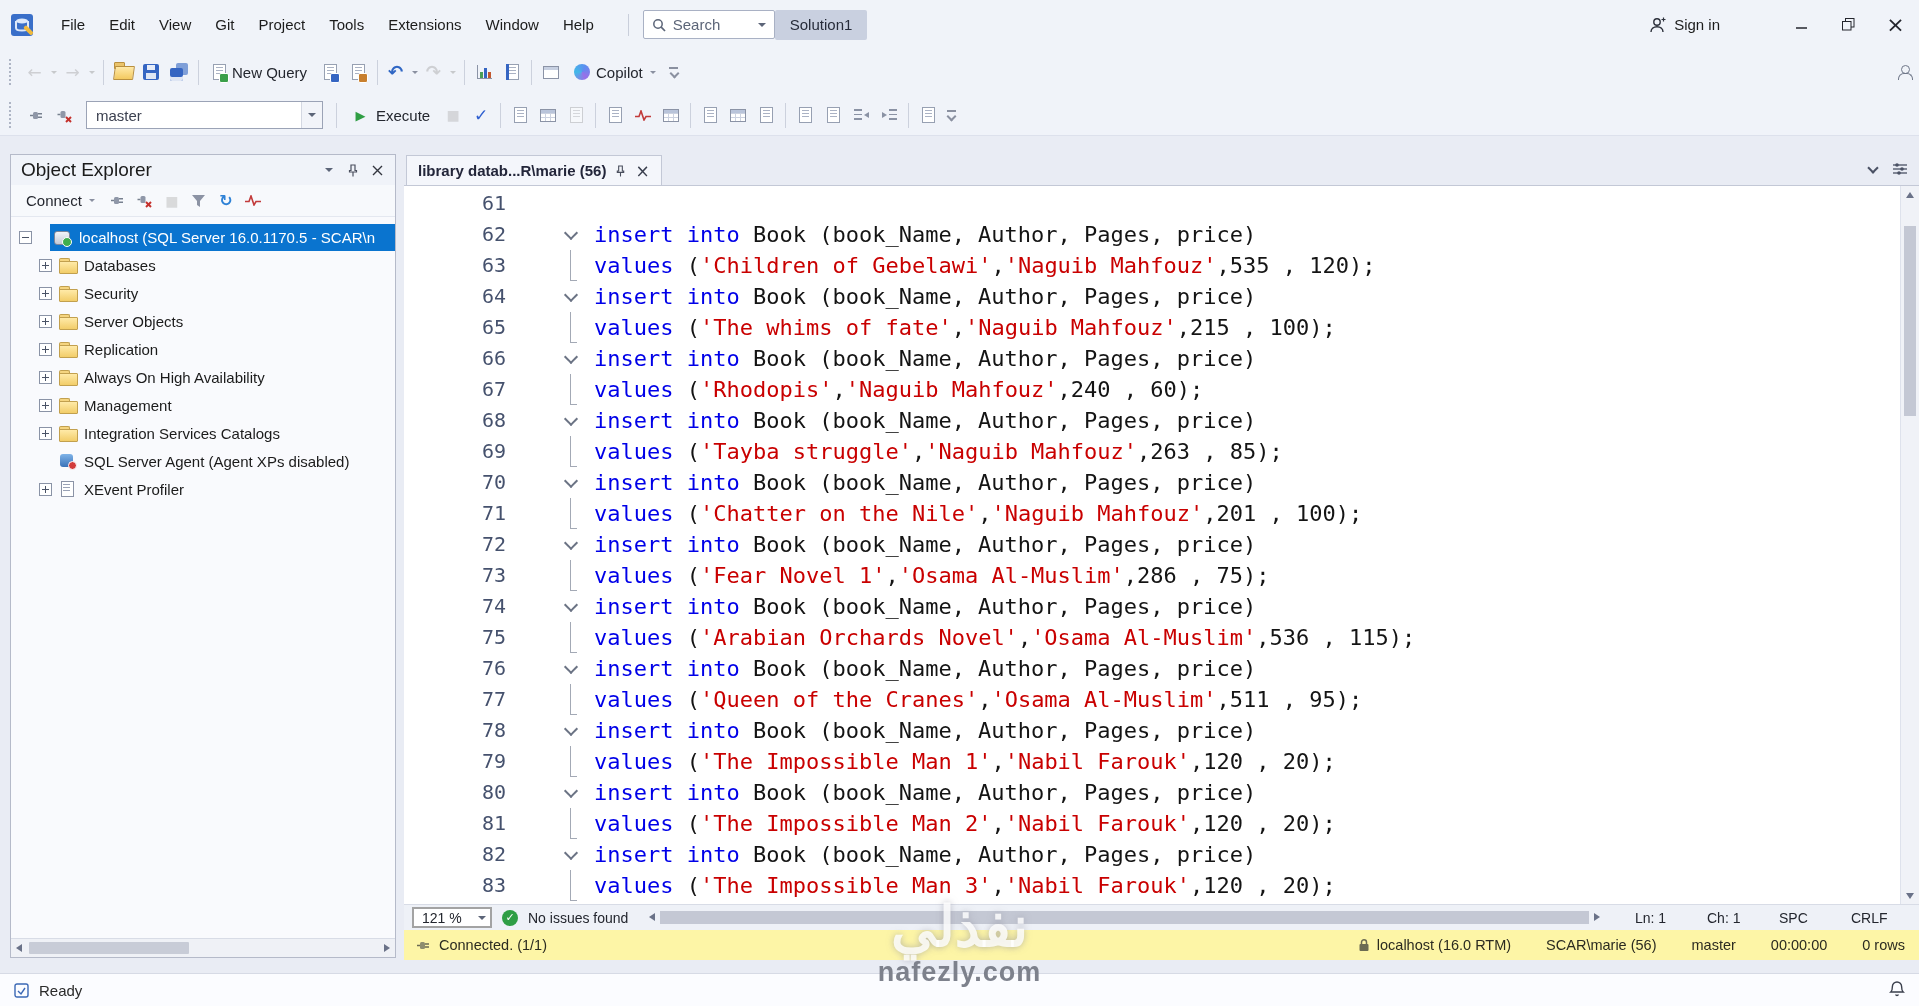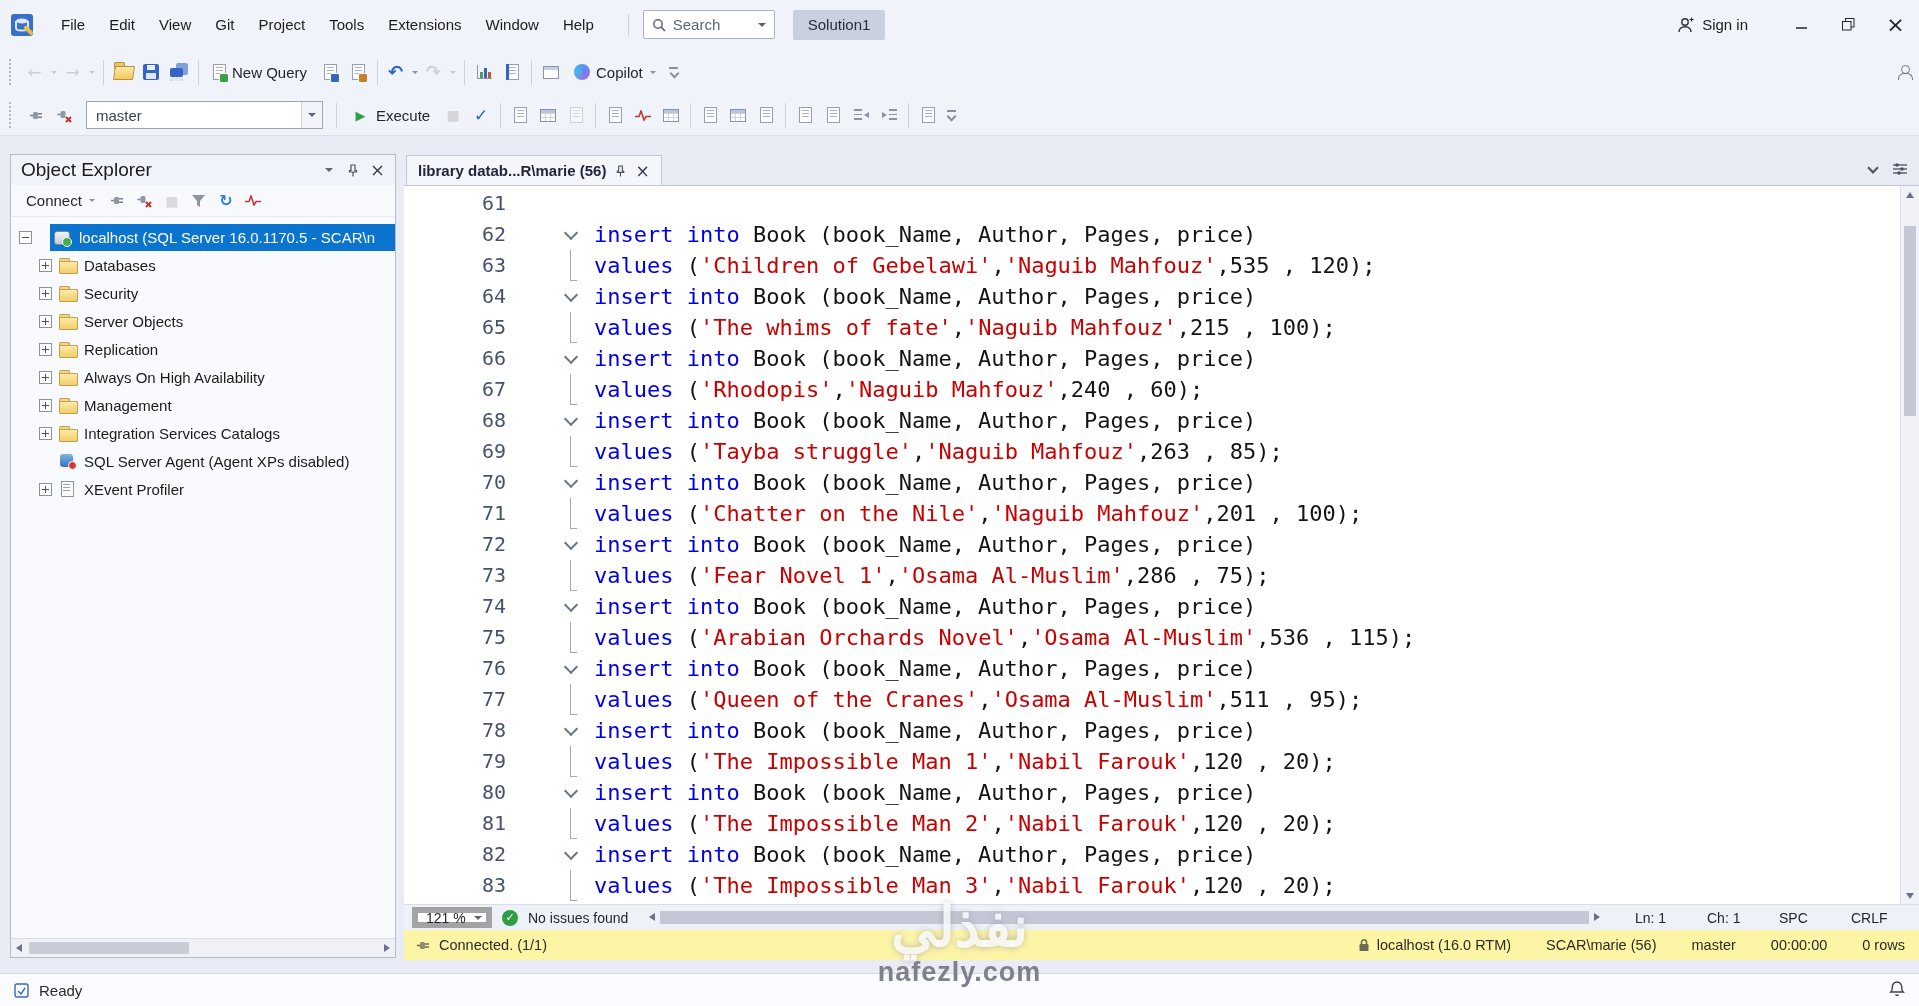--- a/index.html
+++ b/index.html
@@ -9,23 +9,23 @@
 
 
 .titlebar{position:absolute;left:0;top:0;width:100%;height:49px;background:#f0f3f9;display:flex;align-items:center;padding-left:10px}
 .logo{width:27px;height:27px;margin-right:12px;flex:none}
 .menus{display:flex;height:100%}
 .menu-item{padding:0 12px;font-size:15px;color:#1c1c1c;height:100%;display:flex;align-items:center;cursor:default;white-space:nowrap}
 .tb-sep{width:1px;height:22px;background:#c9cedb;margin:0 14px 0 22px}
 .caret{width:0;height:0;border-left:4px solid transparent;border-right:4px solid transparent;border-top:4px solid #5c6578}
 .searchbox{display:flex;align-items:center;gap:7px;width:132px;height:29px;background:#fff;border:1px solid #a9b1c4;border-radius:2px;padding:0 8px;color:#5c6578;font-size:15px}
 .search-caret{margin-left:auto}
-.solution-btn{margin-left:18px;height:30px;display:flex;align-items:center;padding:0 15px;background:#c9d0e0;border-radius:2px;font-size:15px;color:#272c3a}
+.solution-btn{height:30px;display:flex;align-items:center;padding:0 15px;background:#c9d0e0;border-radius:2px;font-size:15px;color:#272c3a}
 .title-spacer{flex:1}
-.signin{display:flex;align-items:center;gap:8px;font-size:15px;color:#1c1c1c;margin-right:30px}
+.signin{display:flex;align-items:center;gap:8px;font-size:15px;color:#1c1c1c;margin-right:58px}
 .winbtn{width:47px;height:49px;display:flex;align-items:center;justify-content:center}
 .wb-close::before{content:"×";font-size:22px;color:#24262e;font-family:"DejaVu Sans",sans-serif}
 
 
 .toolbar{position:absolute;left:0;width:100%;display:flex;align-items:center;padding-left:6px;background:#f0f3f9}
 #toolbar1{top:49px;height:46px}
 #toolbar2{top:95px;height:41px;border-bottom:1px solid #dde1ec}
 .grip{width:6px;height:26px;border-left:2px dotted #aeb5c5;margin:0 7px 0 3px}
 .tsep{width:1px;height:25px;background:#ccd1dd;margin:0 5px}
 .tspacer{flex:1}
@@ -139,21 +139,21 @@
 .tk-kw{color:#0000e8}
 .tk-str{color:#c90000}
 .tk-pl{color:#141414}
 .vscroll{position:absolute;right:0;top:0;bottom:0;width:19px;background:#f0f2f7;border-left:1px solid #dee2ec}
 .vs-btn{height:17px;display:flex;align-items:center;justify-content:center}
 .vs-btn.bottom{position:absolute;bottom:0;left:0;right:0}
 .vs-thumb{position:absolute;left:3px;right:3px;top:40px;height:190px;background:#c4c8d4}
 
 
 .estatus{height:26px;background:#eef1f7;display:flex;align-items:center;padding:0 10px 0 8px;gap:10px;border-top:1px solid #d8dce6;font-size:14px;color:#23262e}
-.zoombox{display:flex;align-items:center;width:80px;height:21px;background:#fff;border:6px solid #a3a3a3}
+.zoombox{display:flex;align-items:center;width:80px;height:21px;background:#fff;border:2px solid #a3a3a3}
 .zoom-val{flex:1;padding-left:8px}
 .zoom-caret{width:17px;display:flex;justify-content:center}
 .issue-check{width:16px;height:16px;border-radius:50%;background:#2f9e44;color:#fff;font-size:11px;display:flex;align-items:center;justify-content:center;font-family:"DejaVu Sans",sans-serif;flex:none}
 .issue-check::before{content:"✓"}
 .ehscroll{flex:1;height:18px;position:relative;margin:0 6px}
 .eh-thumb{position:absolute;left:16px;right:16px;top:2px;height:13px;background:#c4c8d4}
 .ehscroll .tri-left{top:4px}
 .ehscroll .tri-right{top:4px}
 .stat-right{display:flex}
 .stat-field{padding-left:14px;min-width:72px}

